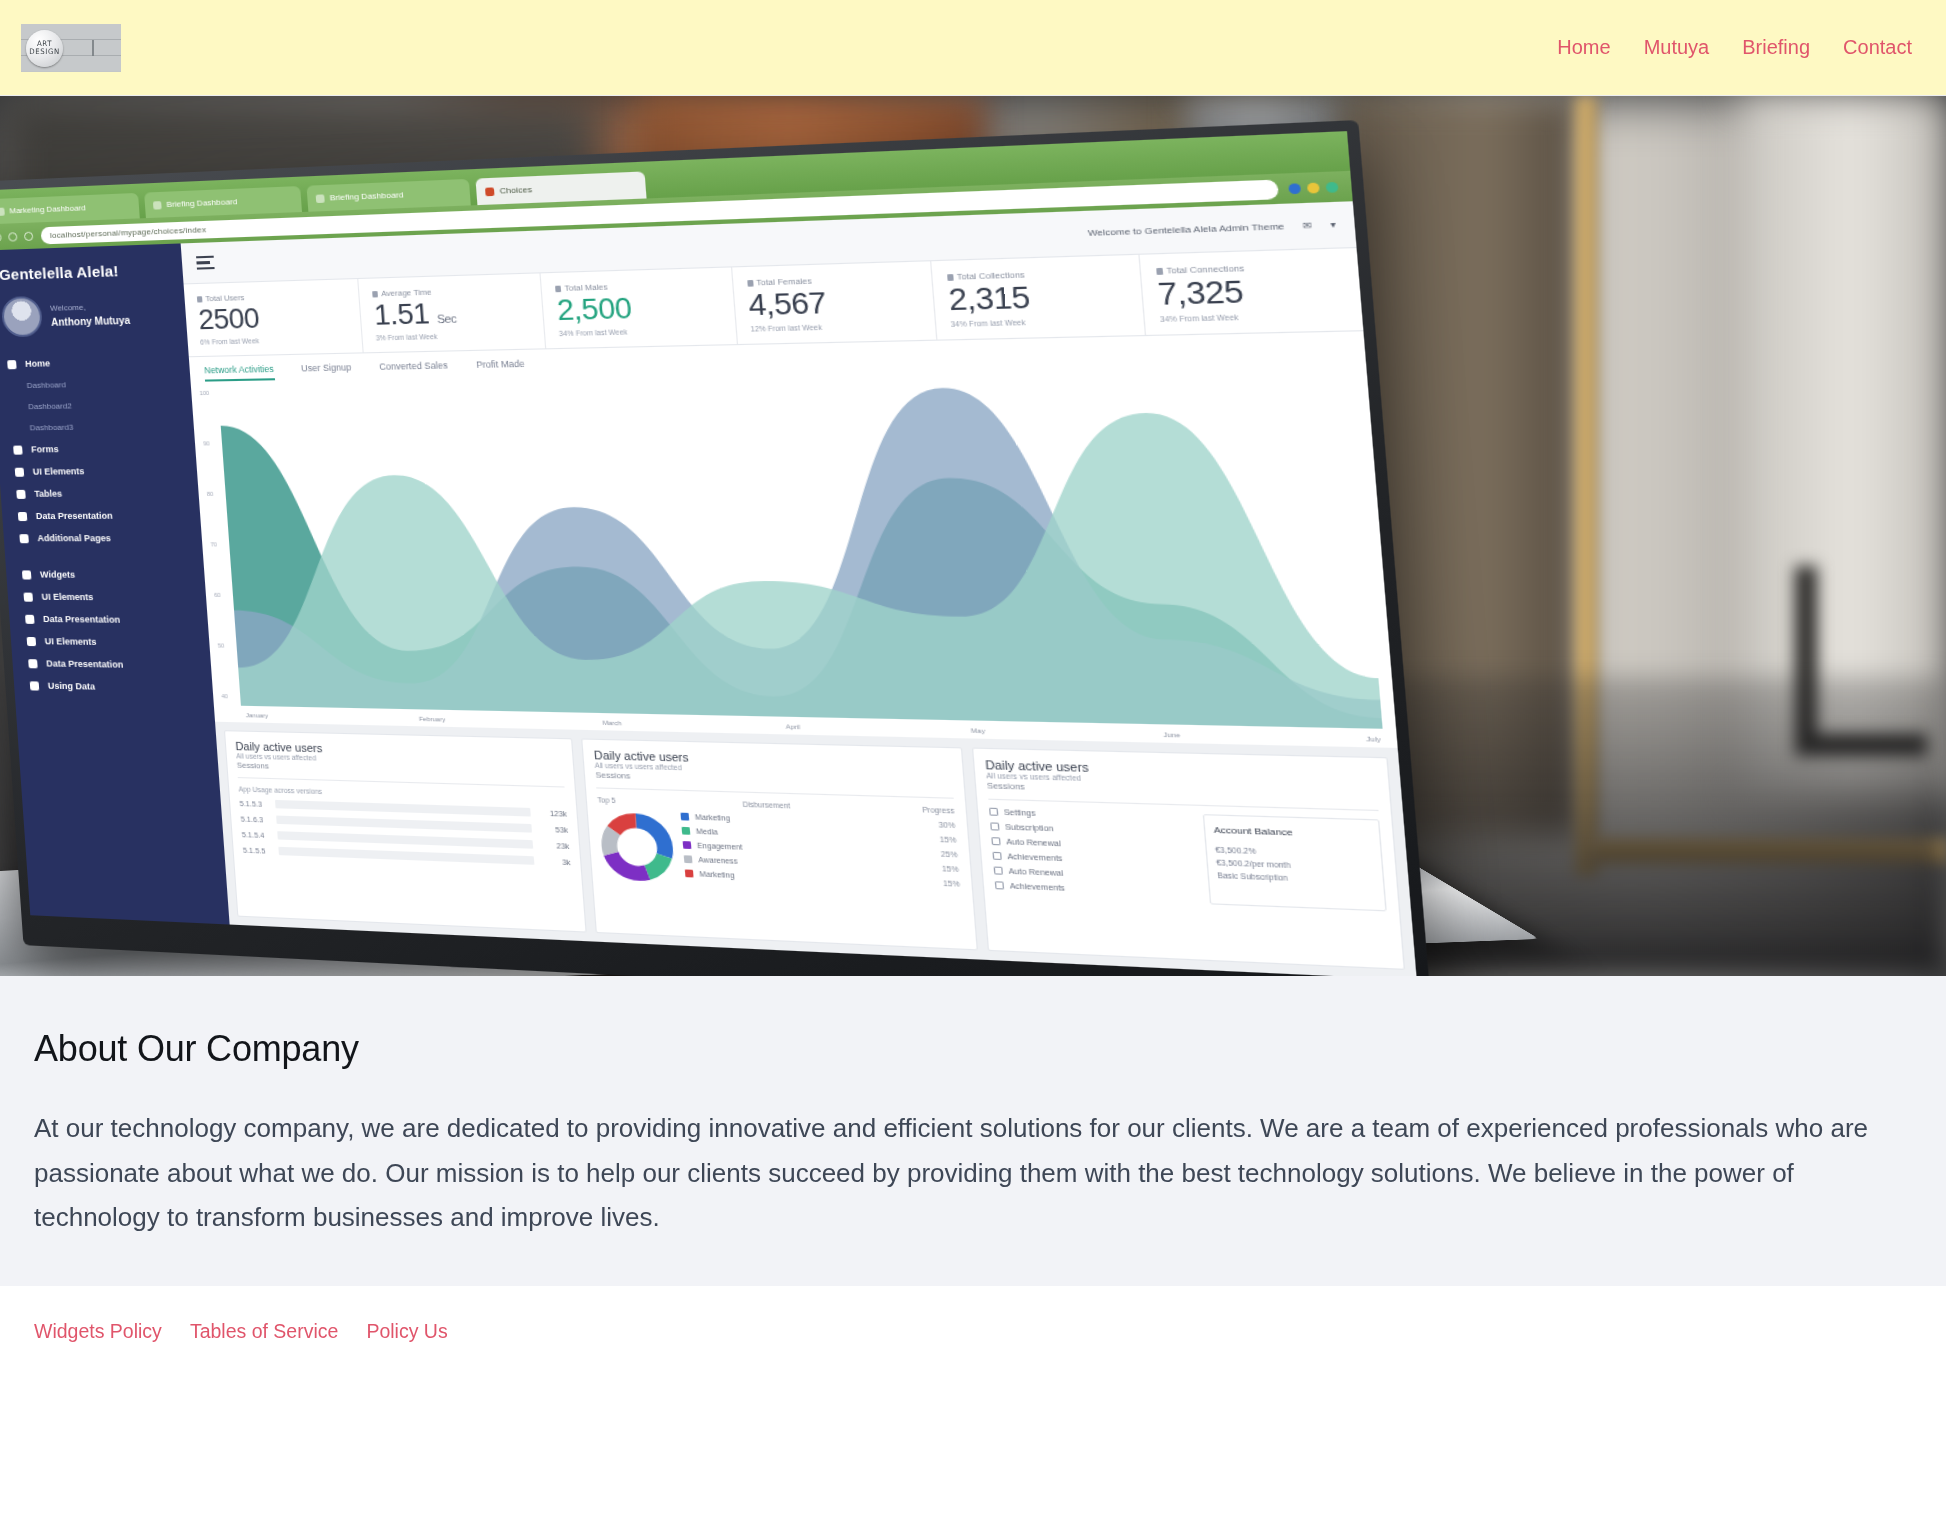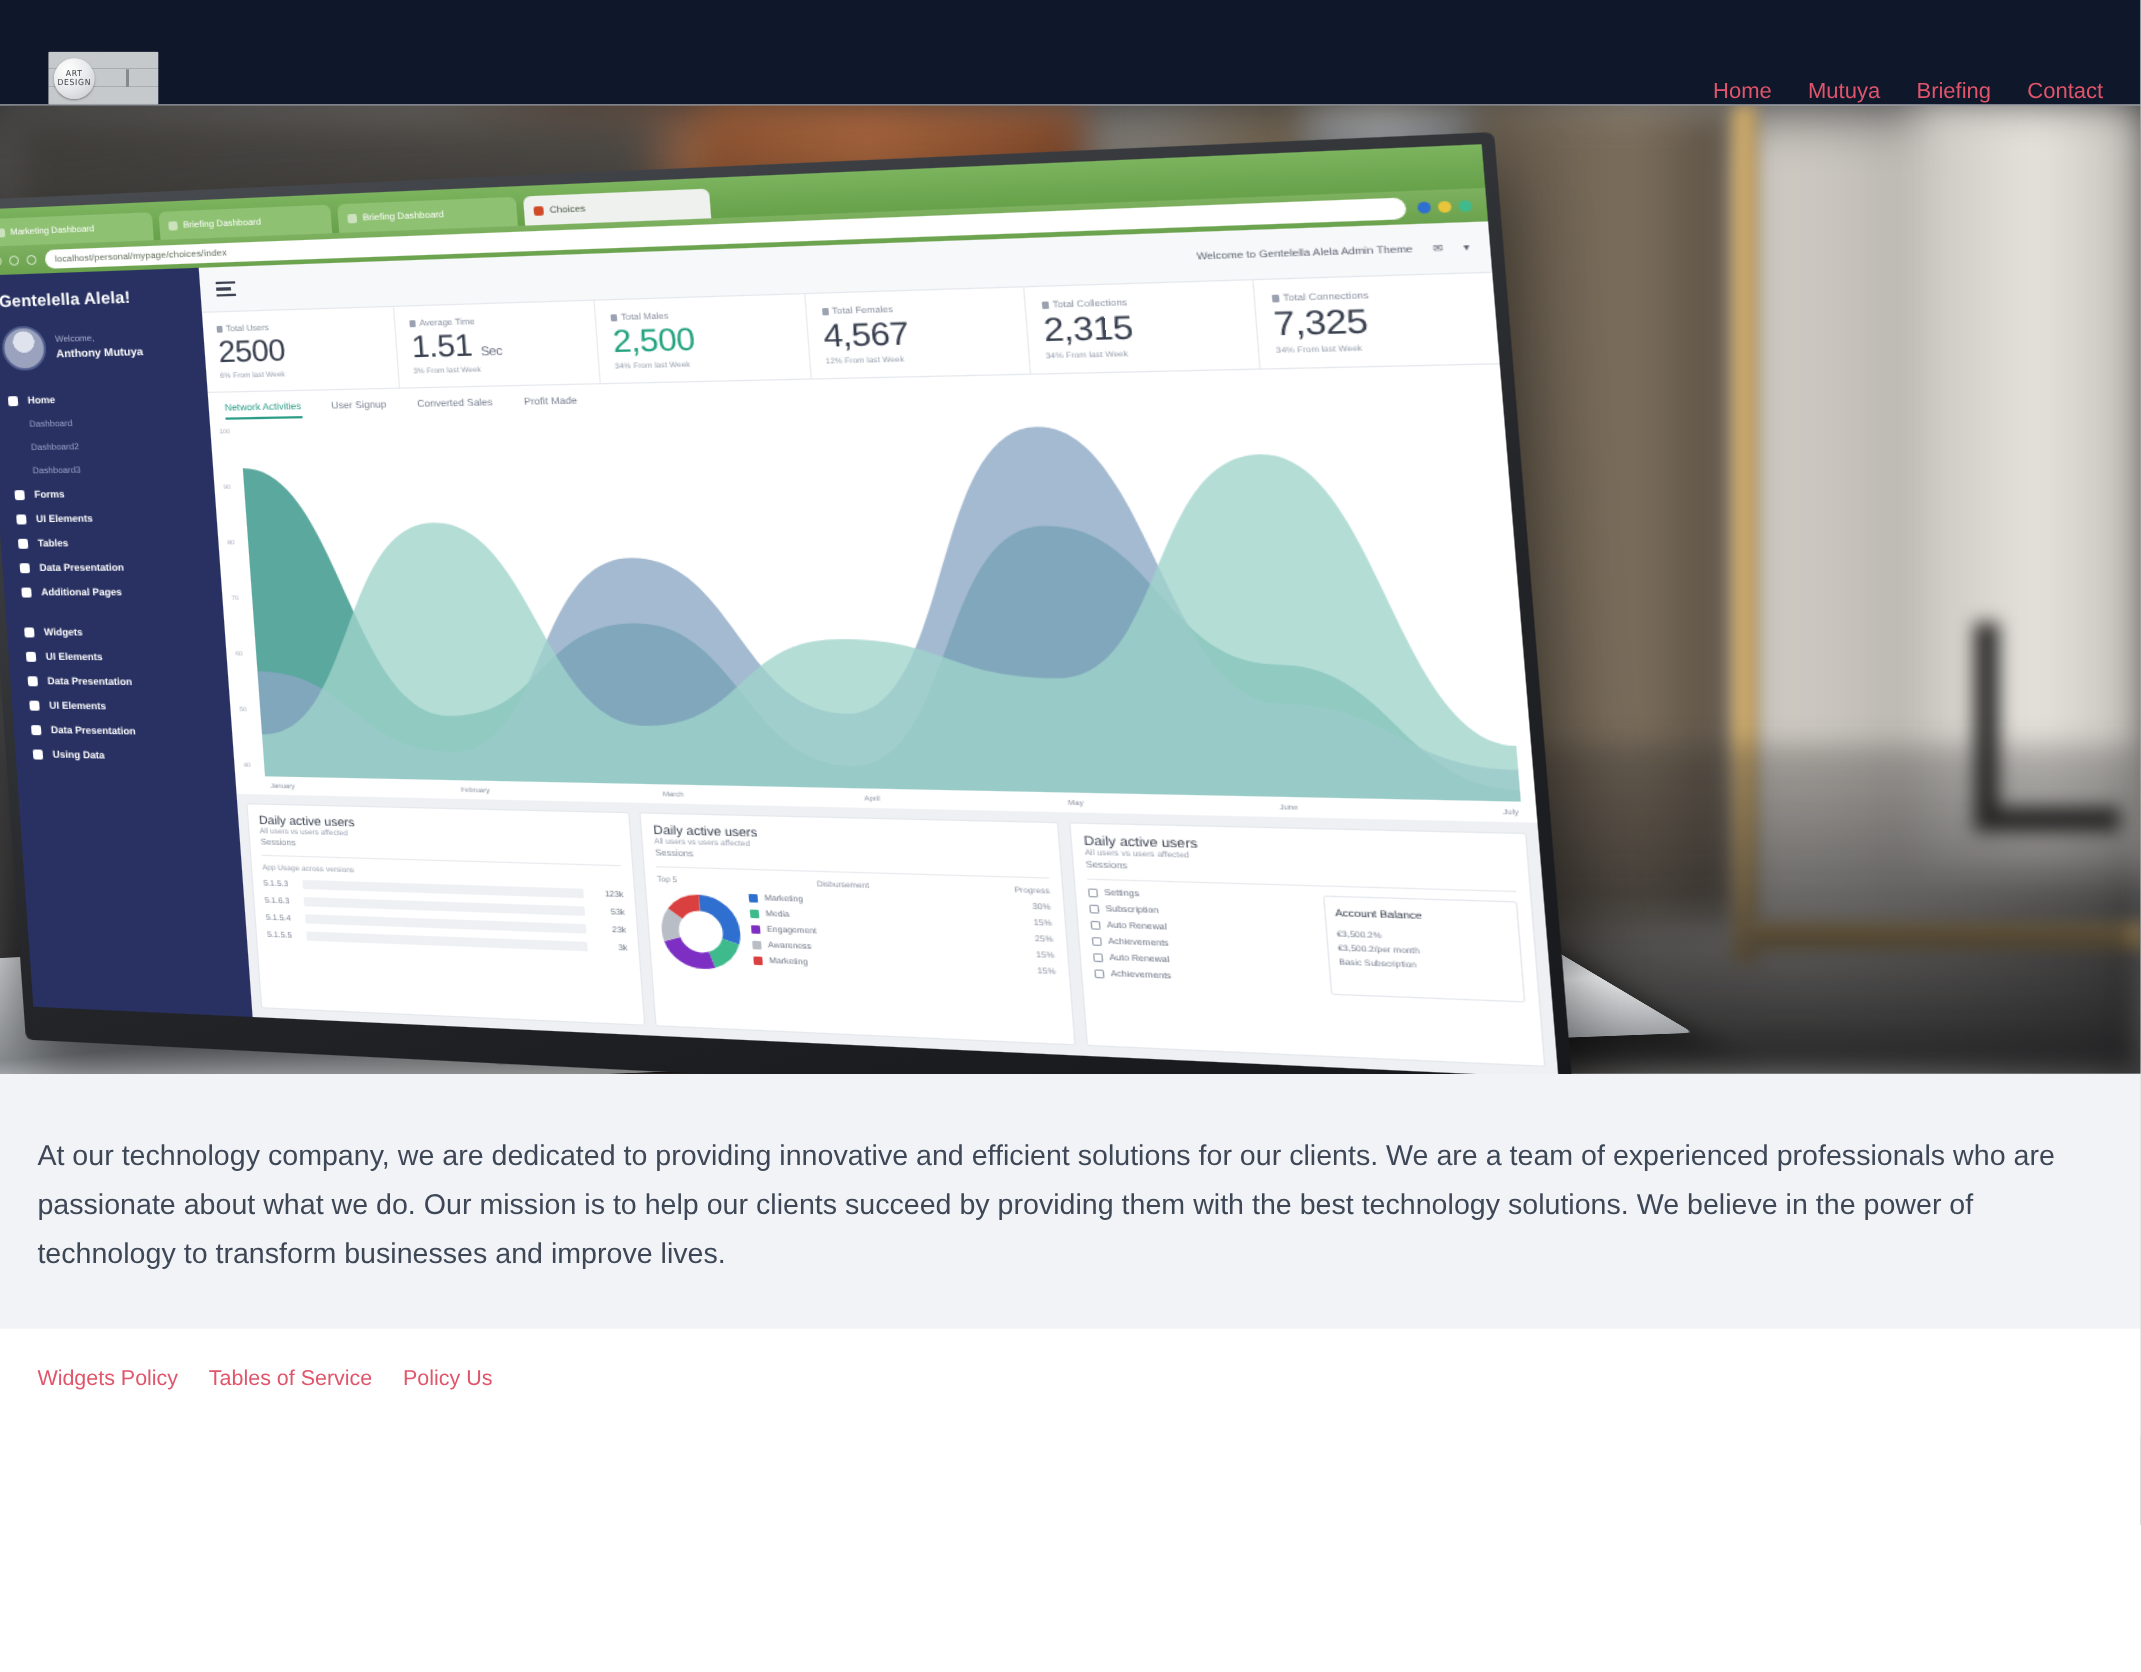--- a/index.html
+++ b/index.html
@@ -8,25 +8,25 @@
     height: 1520px;
     font-family: "Liberation Sans", sans-serif;
     background: #ffffff;
     overflow: hidden;
   }
 
   
   .site-header {
     width: 100%;
     height: 96px;
-    background: #0f172a;
+    background: #fef9c3;
     display: flex;
-    align-items: flex-end;
+    align-items: center;
     justify-content: space-between;
-    padding: 0 34px 0 44px;
+    padding: 0 34px 0 21px;
     border-bottom: 1px solid #eceef1;
   }
   .logo-wrap {
     width: 100px;
     height: 48px;
     position: relative;
     overflow: hidden;
     border-radius: 1px;
     flex: none;
   }
@@ -704,20 +704,21 @@
 
             </div>
           </div>
         </div>
       </div>
     </div>
   </div>
 </section>
 
 <section class="about">
+  <h2>About Our Company</h2>
   <p>At our technology company, we are dedicated to providing innovative and efficient solutions for our clients. We are a team of experienced professionals who are passionate about what we do. Our mission is to help our clients succeed by providing them with the best technology solutions. We believe in the power of technology to transform businesses and improve lives.</p>
 </section>
 
 <footer class="site-footer">
   <a class="footer-link">Widgets Policy</a>
   <a class="footer-link">Tables of Service</a>
   <a class="footer-link">Policy Us</a>
 </footer>
 
 </body></html>

